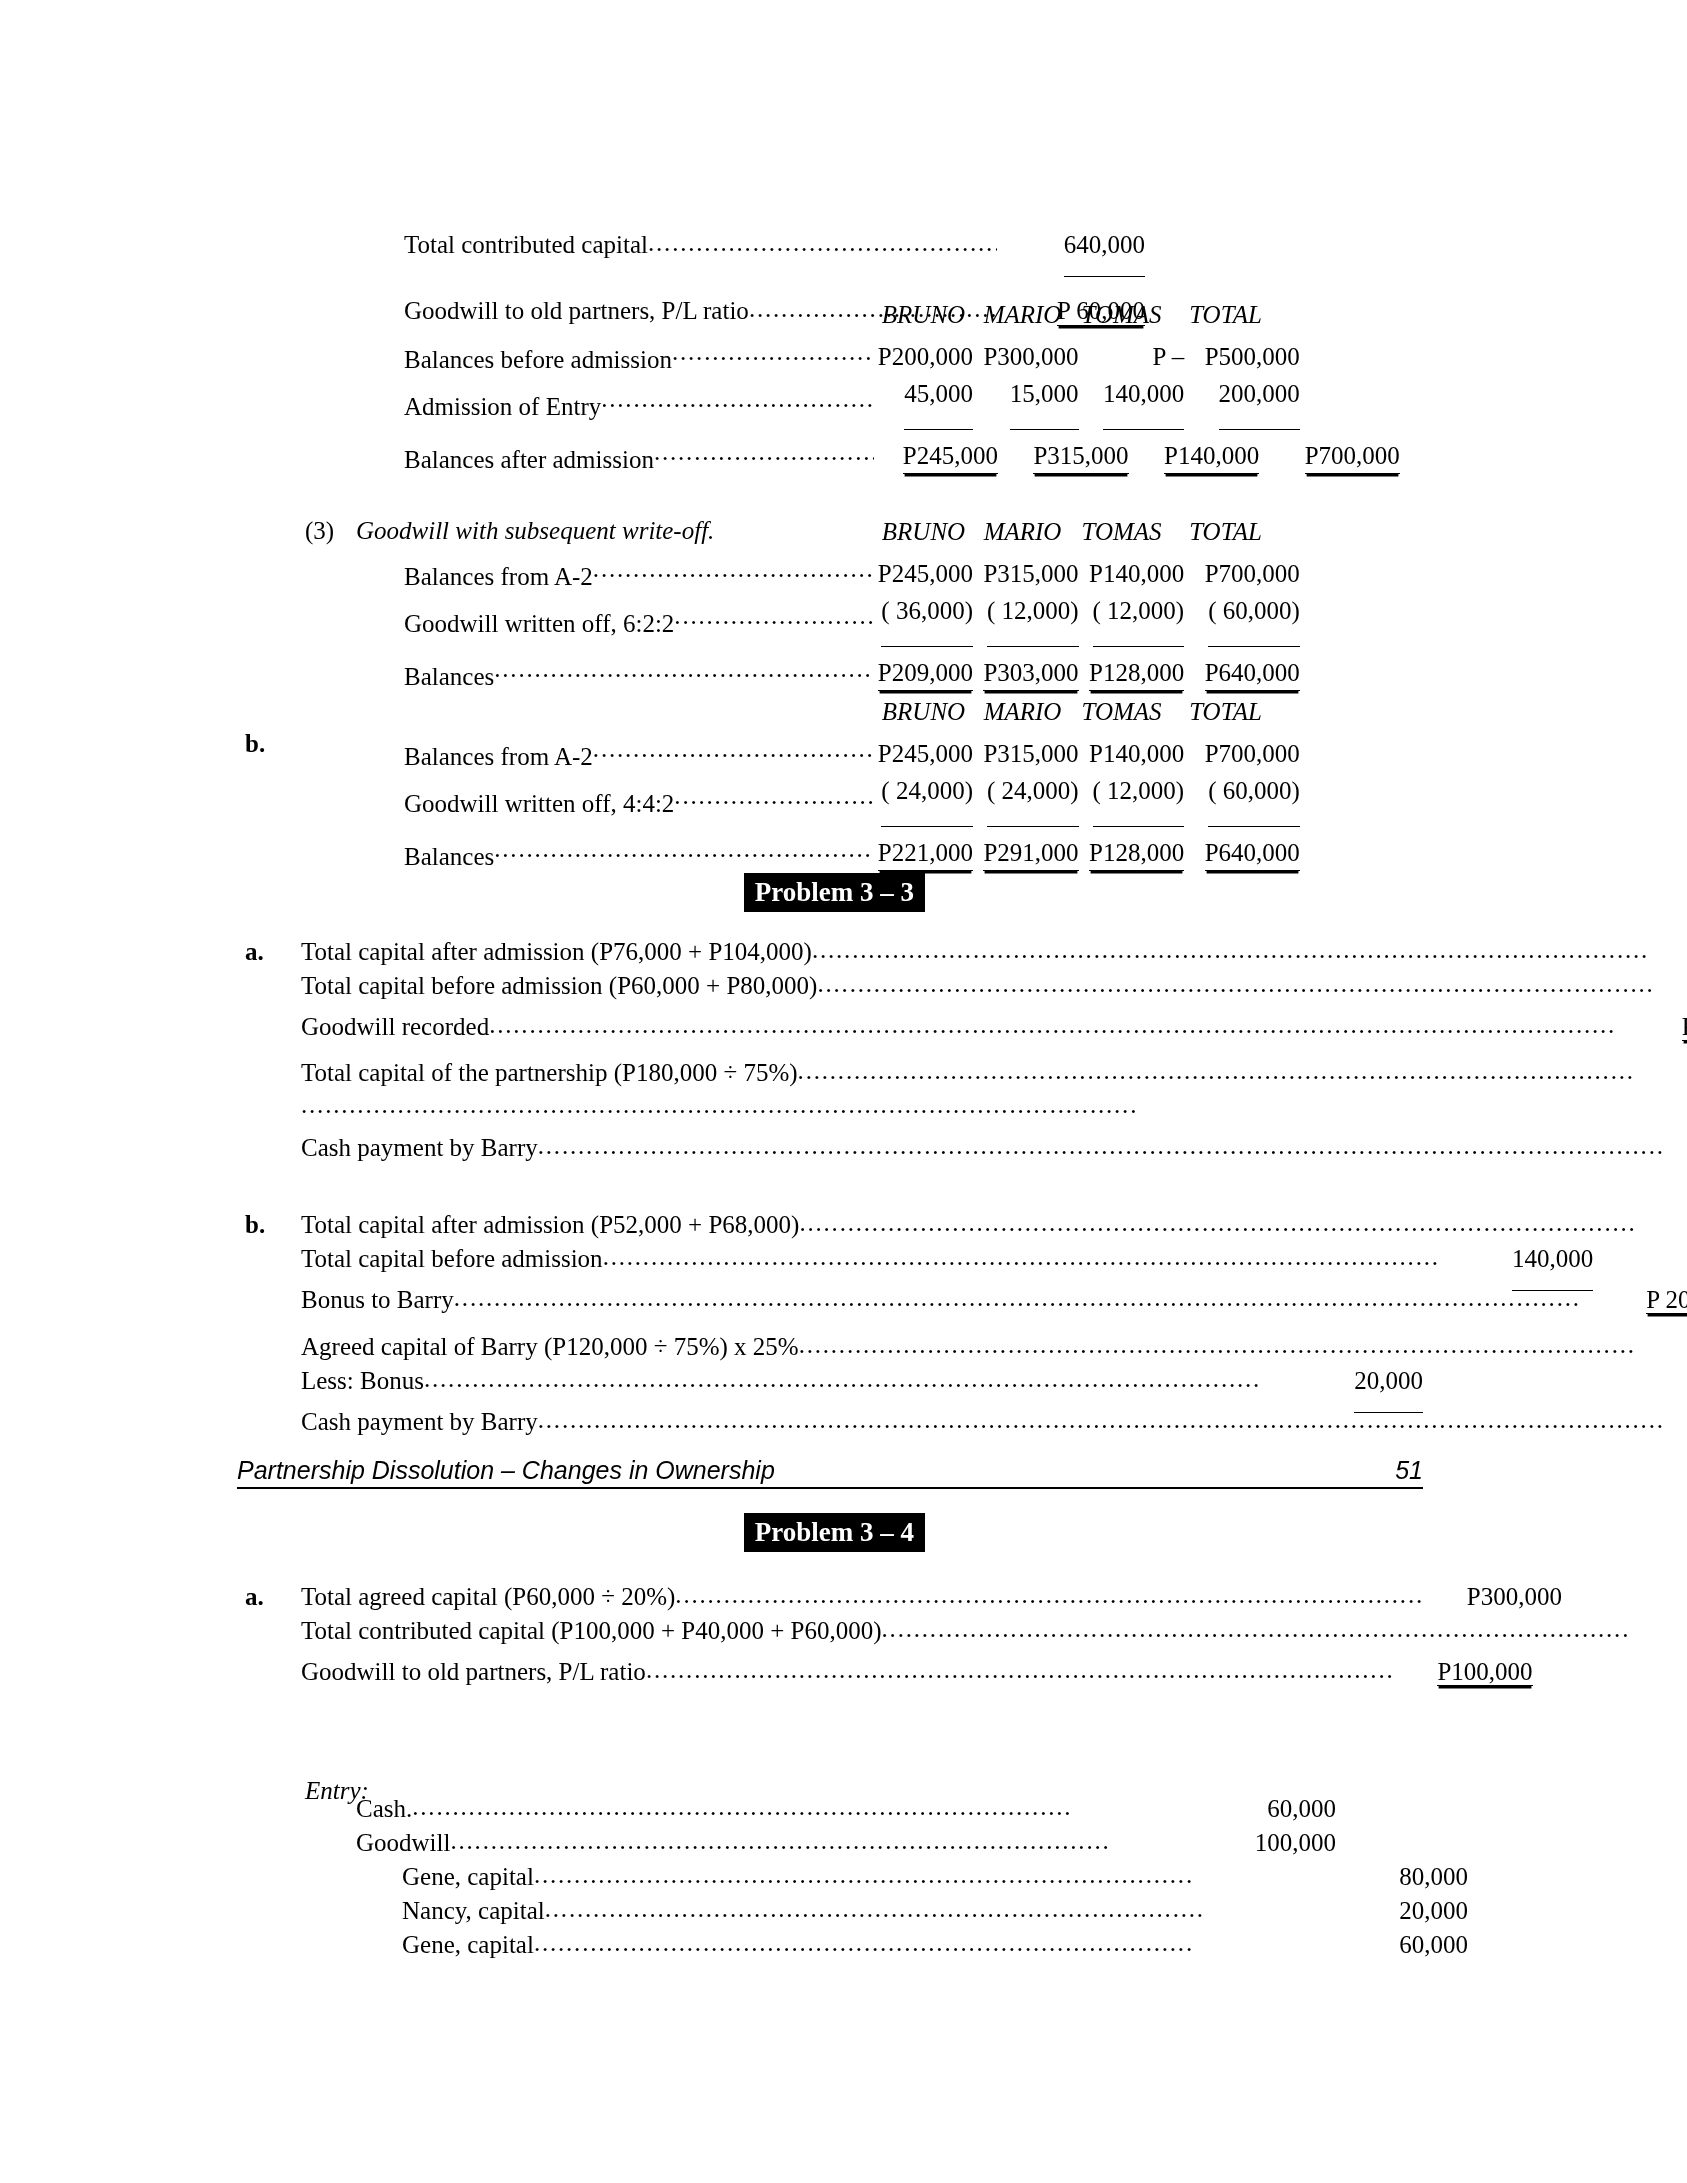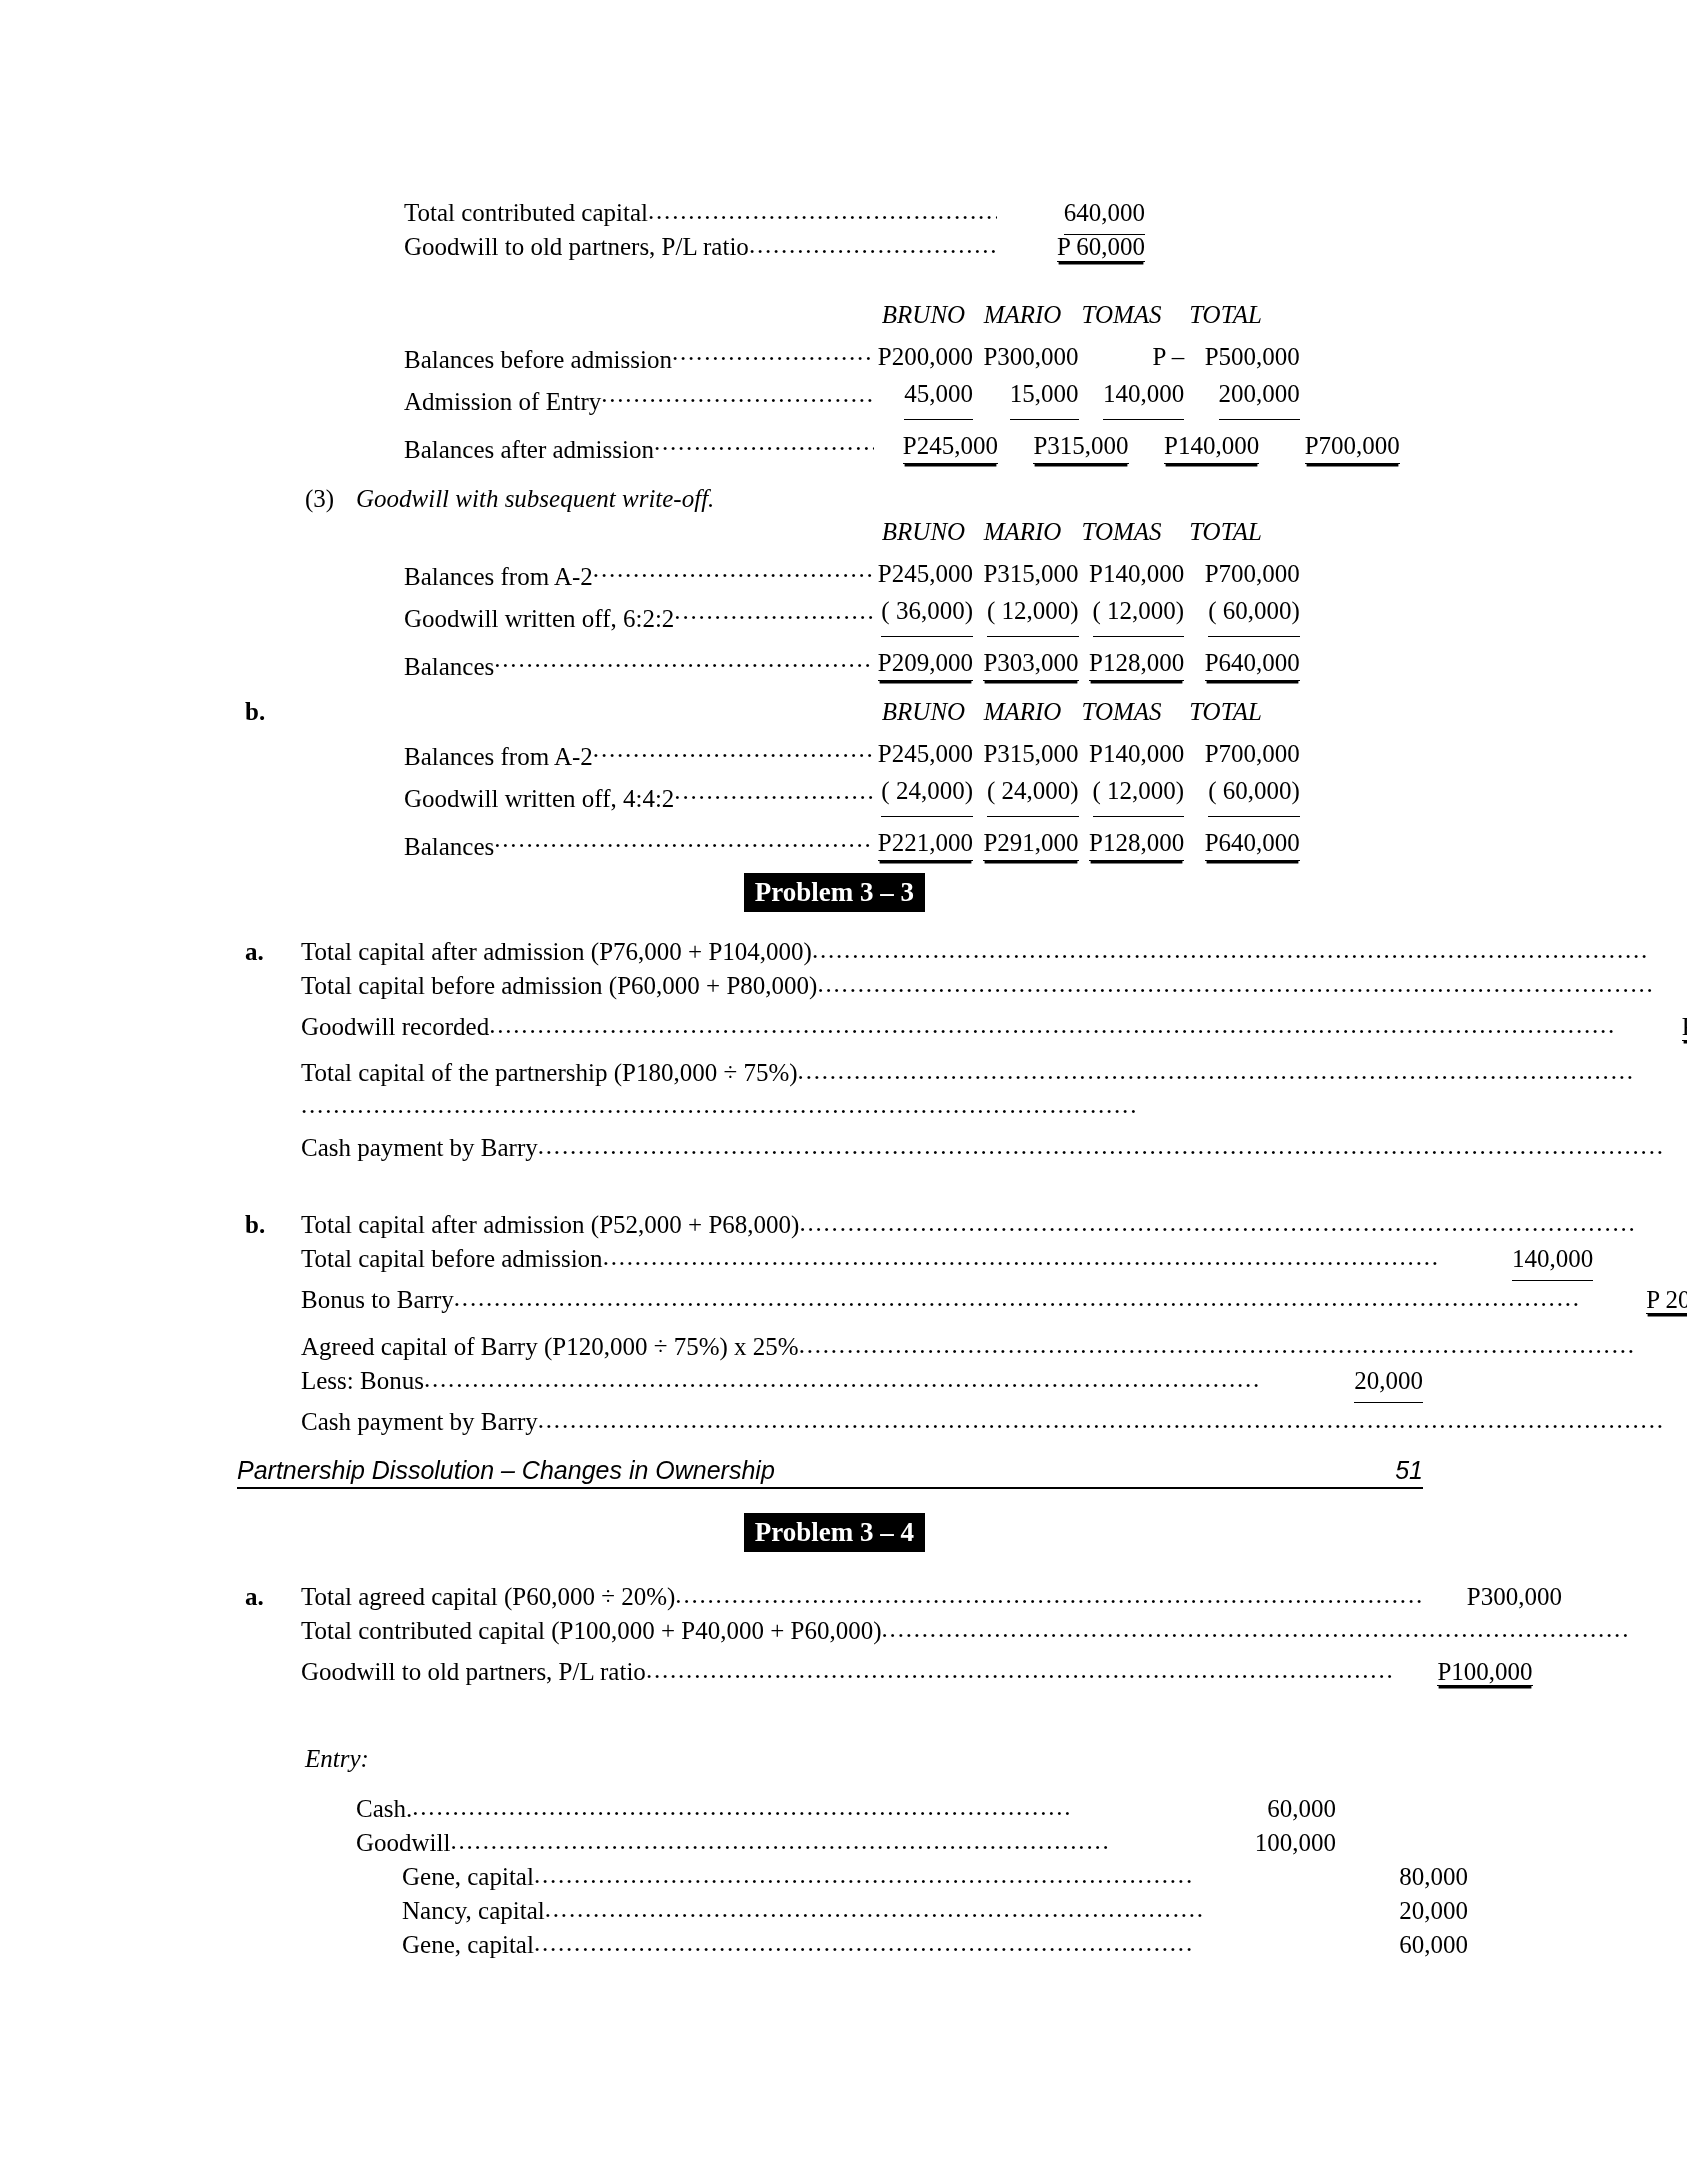--- a/index.html
+++ b/index.html
@@ -17,36 +17,37 @@
     overflow: hidden;
   }
 
   
   .row {
     display: flex;
     align-items: flex-end;
     font-size: 25px;
     line-height: 34px;
     white-space: nowrap;
+    margin-top: 32px;
   }
   .leader {
     flex: 1 1 auto;
     overflow: hidden;
     white-space: nowrap;
     letter-spacing: 1.8px;
     font-size: 25px;
     transform: translateY(-1.6px);
   }
   .lbl { flex: 0 0 auto; }
   .val { flex: 0 0 auto; text-align: right; }
   .ital { font-style: italic; }
   .bold { font-weight: bold; }
 
   
-  .u-single { border-bottom: 1.6px solid #000; padding-bottom: 8px; }
+  .u-single { border-bottom: 1.6px solid #000; padding-bottom: 18px; }
   .u-double {
     border-bottom: 1.6px solid #000;
     box-shadow: 0 4.1px 0 -1.6px #000;
     padding-bottom: 0.8px;
   }
 
   
   .blk { position: absolute; }
 
   .sum-row { width: 741px; }

